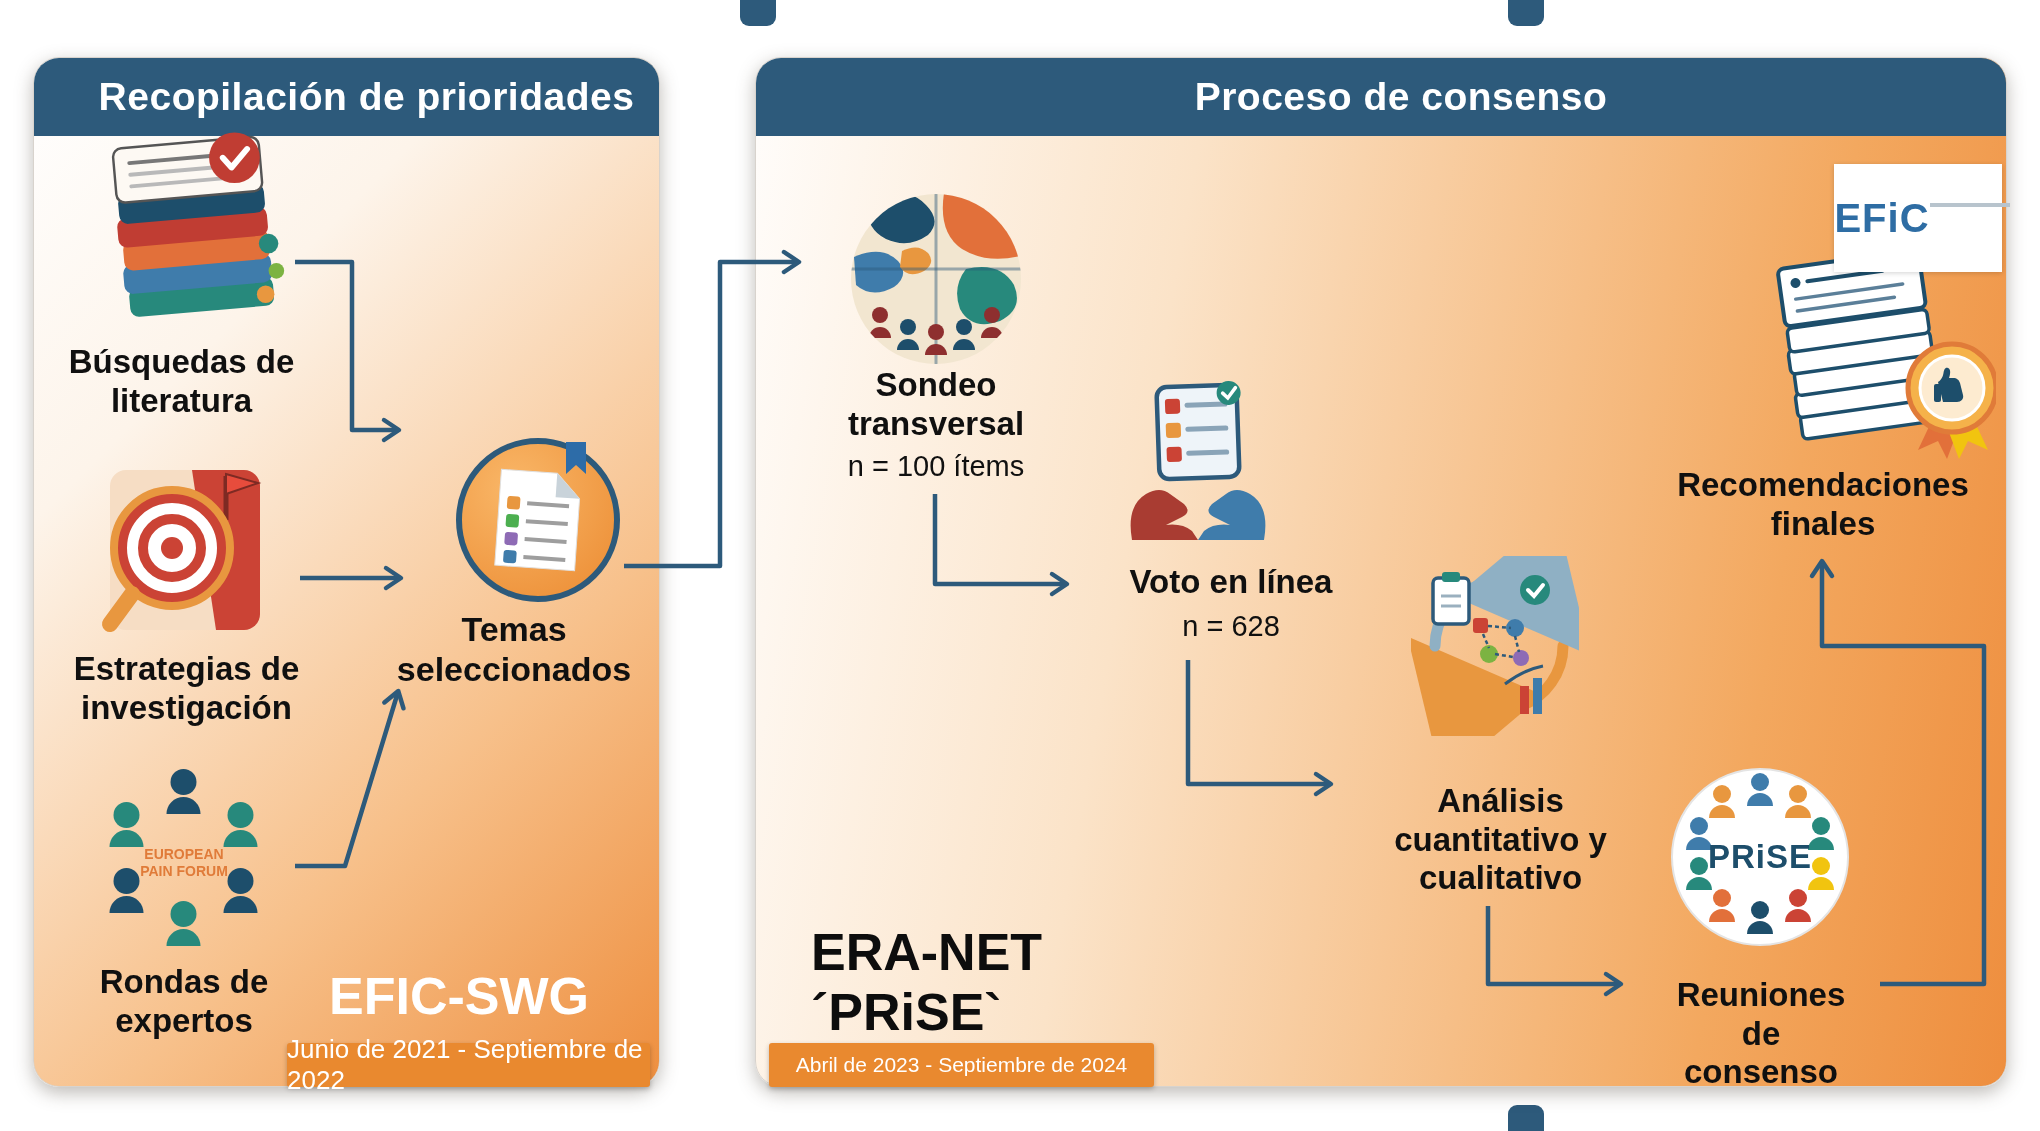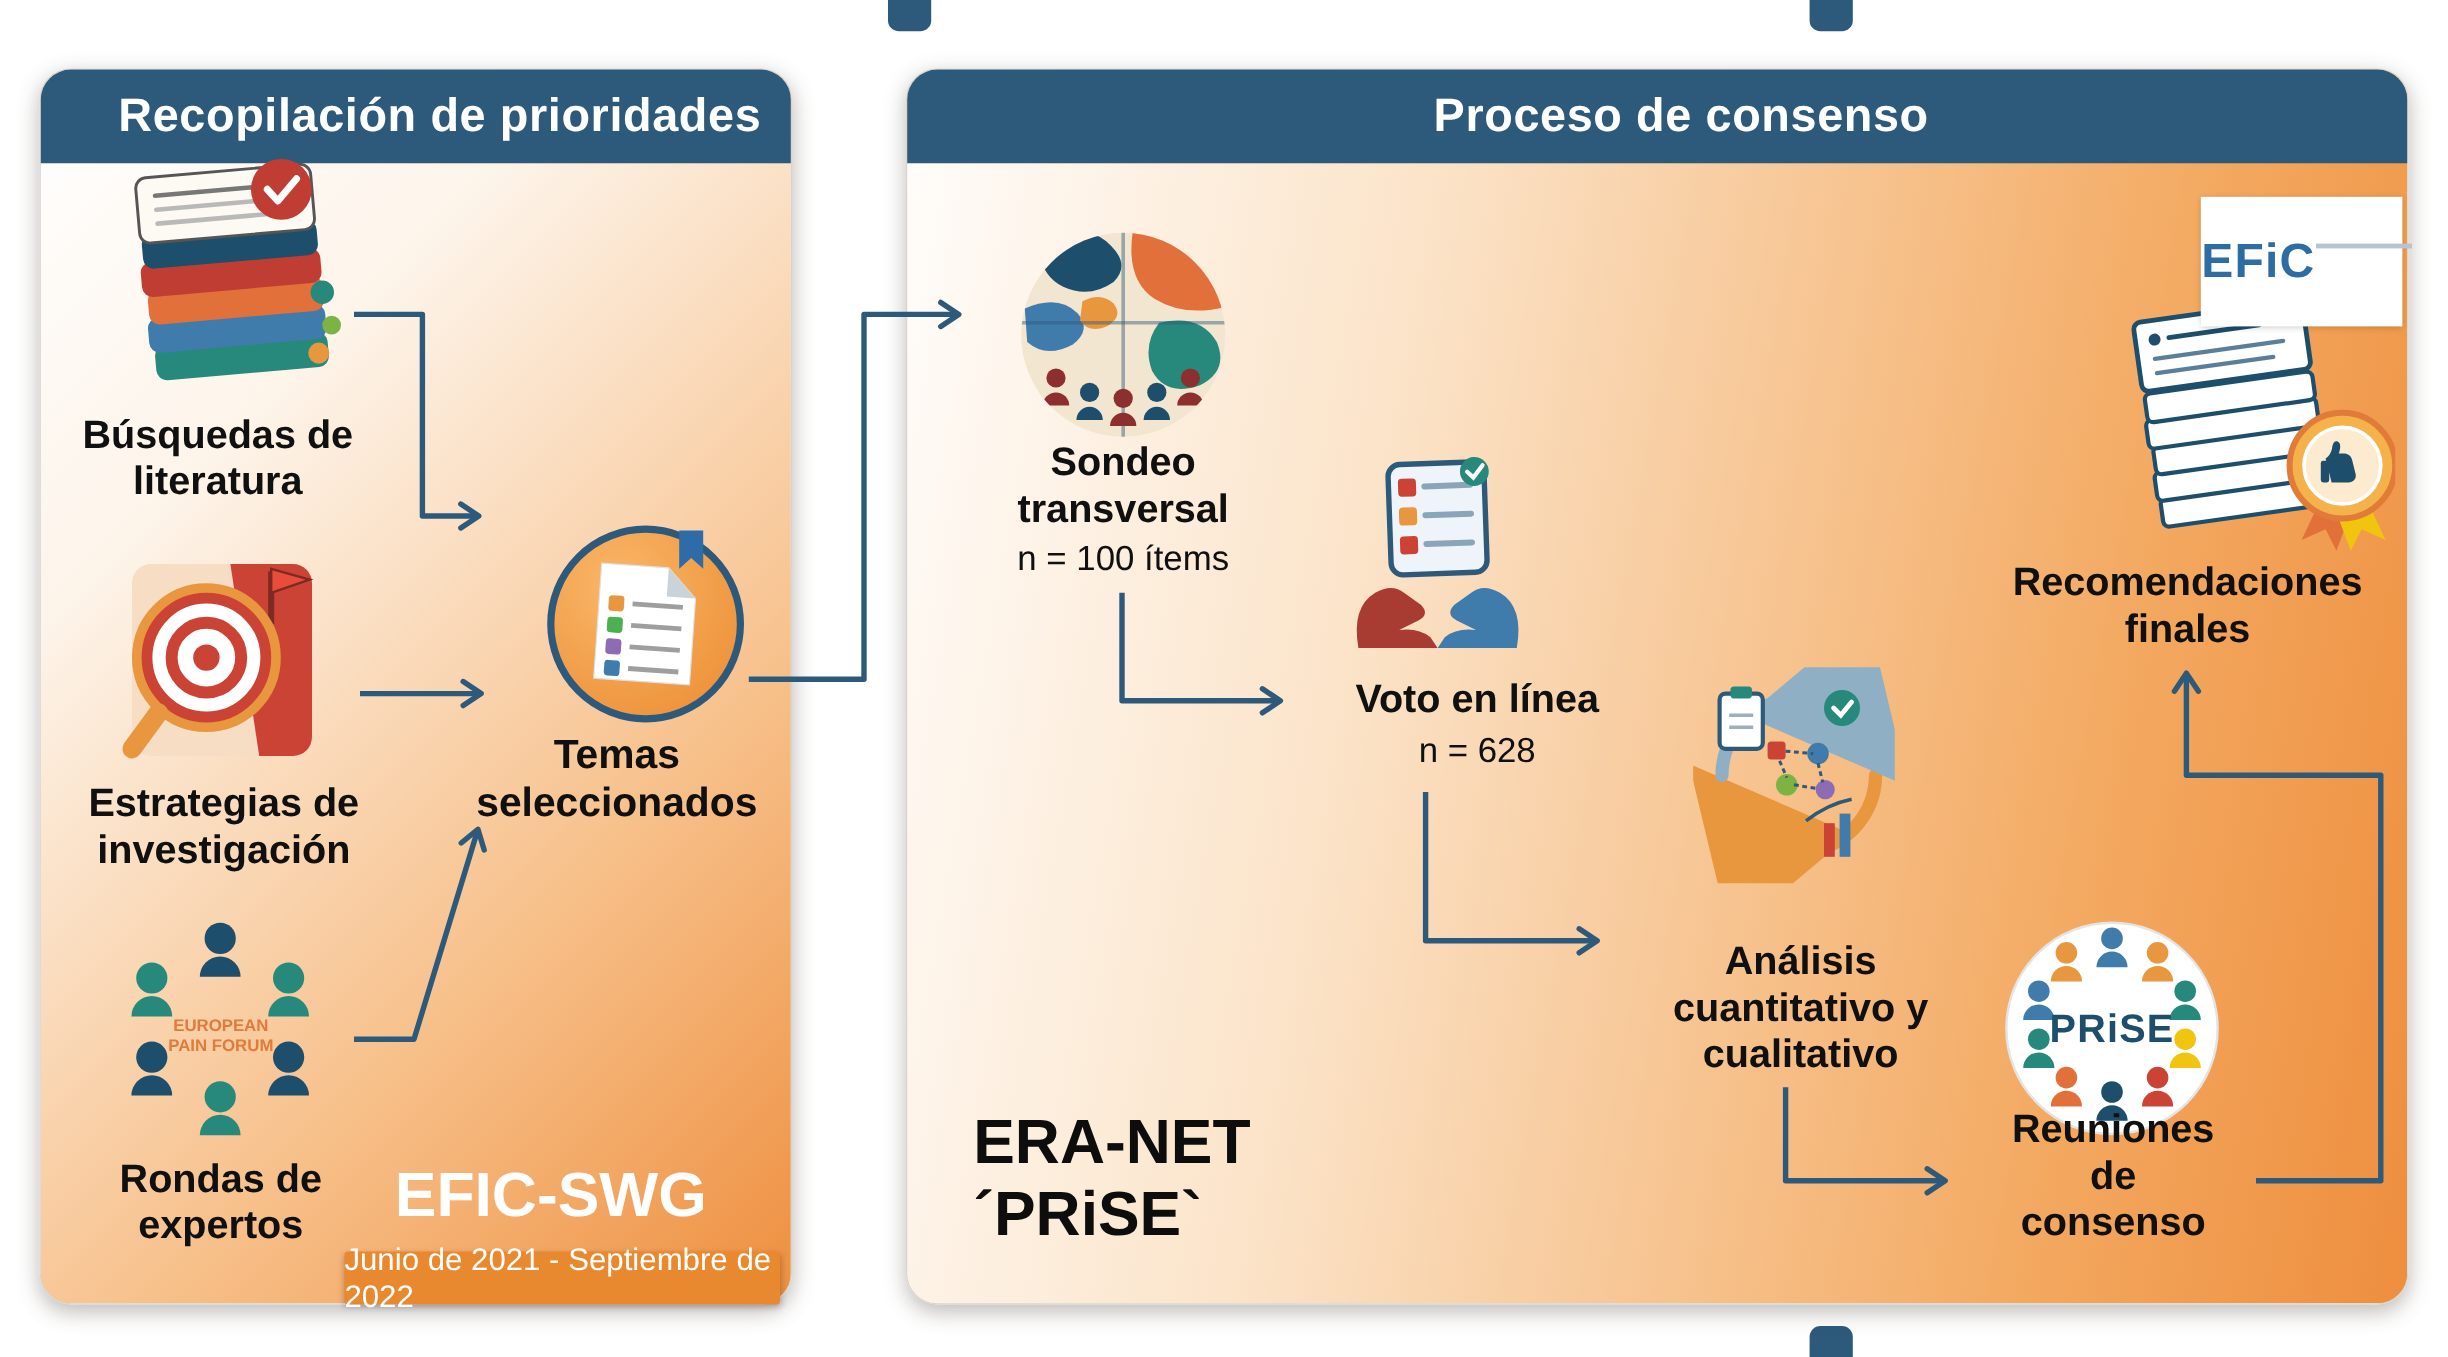--- a/index.html
+++ b/index.html
@@ -291,21 +291,21 @@
             <circle cy="-11" r="9" fill="#3f7cab"></circle>
             <path d="M-13 13 a13 13 0 0 1 26 0 z" fill="#3f7cab"></path>
           </g>
         <g transform="translate(53,39)">
             <circle cy="-11" r="9" fill="#e8973f"></circle>
             <path d="M-13 13 a13 13 0 0 1 26 0 z" fill="#e8973f"></path>
           </g>
       </svg>
       <div class="icon-caption prise-caption">PRiSE</div>
     </div>
-    <div class="label" style="left:905px;top:864px;width:200px">Reuniones de consenso</div>
+    <div class="label" style="left:905px;top:918px;width:200px">Reuniones de consenso</div>
 
     <div class="icon" style="left:1020px;top:170px;width:220px;height:235px">
       <svg viewBox="0 0 220 235">
         <g transform="rotate(-8 90 140)">
           <rect x="18" y="178" width="140" height="24" rx="5" fill="#fff" stroke="#1d4e6b" stroke-width="3.5"></rect>
           <rect x="16" y="156" width="142" height="24" rx="5" fill="#fff" stroke="#1d4e6b" stroke-width="3.5"></rect>
           <rect x="18" y="134" width="140" height="24" rx="5" fill="#fff" stroke="#1d4e6b" stroke-width="3.5"></rect>
           <rect x="15" y="112" width="143" height="24" rx="5" fill="#fff" stroke="#1d4e6b" stroke-width="3.5"></rect>
           <rect x="17" y="90" width="141" height="24" rx="5" fill="#fff" stroke="#1d4e6b" stroke-width="3.5"></rect>
           <rect x="16" y="30" width="142" height="58" rx="6" fill="#fff" stroke="#1d4e6b" stroke-width="4"></rect>
@@ -331,20 +331,21 @@
         <path d="M34 14 q-22 8 -20 34 q2 24 26 26 q20 1 22 -16 q1 -15 -15 -17 q-11 -1 -13 9" fill="none" stroke="#2e6da4" stroke-width="8" stroke-linecap="round"></path>
         <circle cx="44" cy="13" r="6.5" fill="#e8973f"></circle>
       </svg>
       <div class="efic-text-wrap">
         <span class="efic-text">EFiC</span>
         <span class="efic-tagline"></span>
       </div>
     </div>
 
     <div class="group-label dark" style="left:55px;top:864px;width:360px">ERA-NET ´PRiSE`</div>
+    <div class="date-badge" style="left:13px;top:985px;width:385px">Abril de 2023 - Septiembre de 2024</div>
   </section>
 
   <svg class="arrows" width="2040" height="1131" viewBox="0 0 2040 1131">
     <defs>
       <marker id="chev" markerWidth="30" markerHeight="30" refX="20" refY="15" orient="auto" markerUnits="userSpaceOnUse">
         <path d="M6 5 L21 15 L6 25" fill="none" stroke="#2d5a7b" stroke-width="4.5" stroke-linecap="round" stroke-linejoin="round"></path>
       </marker>
     </defs>
     <g fill="none" stroke="#2d5a7b" stroke-width="4.5" stroke-linejoin="round">
       <path d="M295 262 L352 262 L352 430 L398 430" marker-end="url(#chev)"></path>

